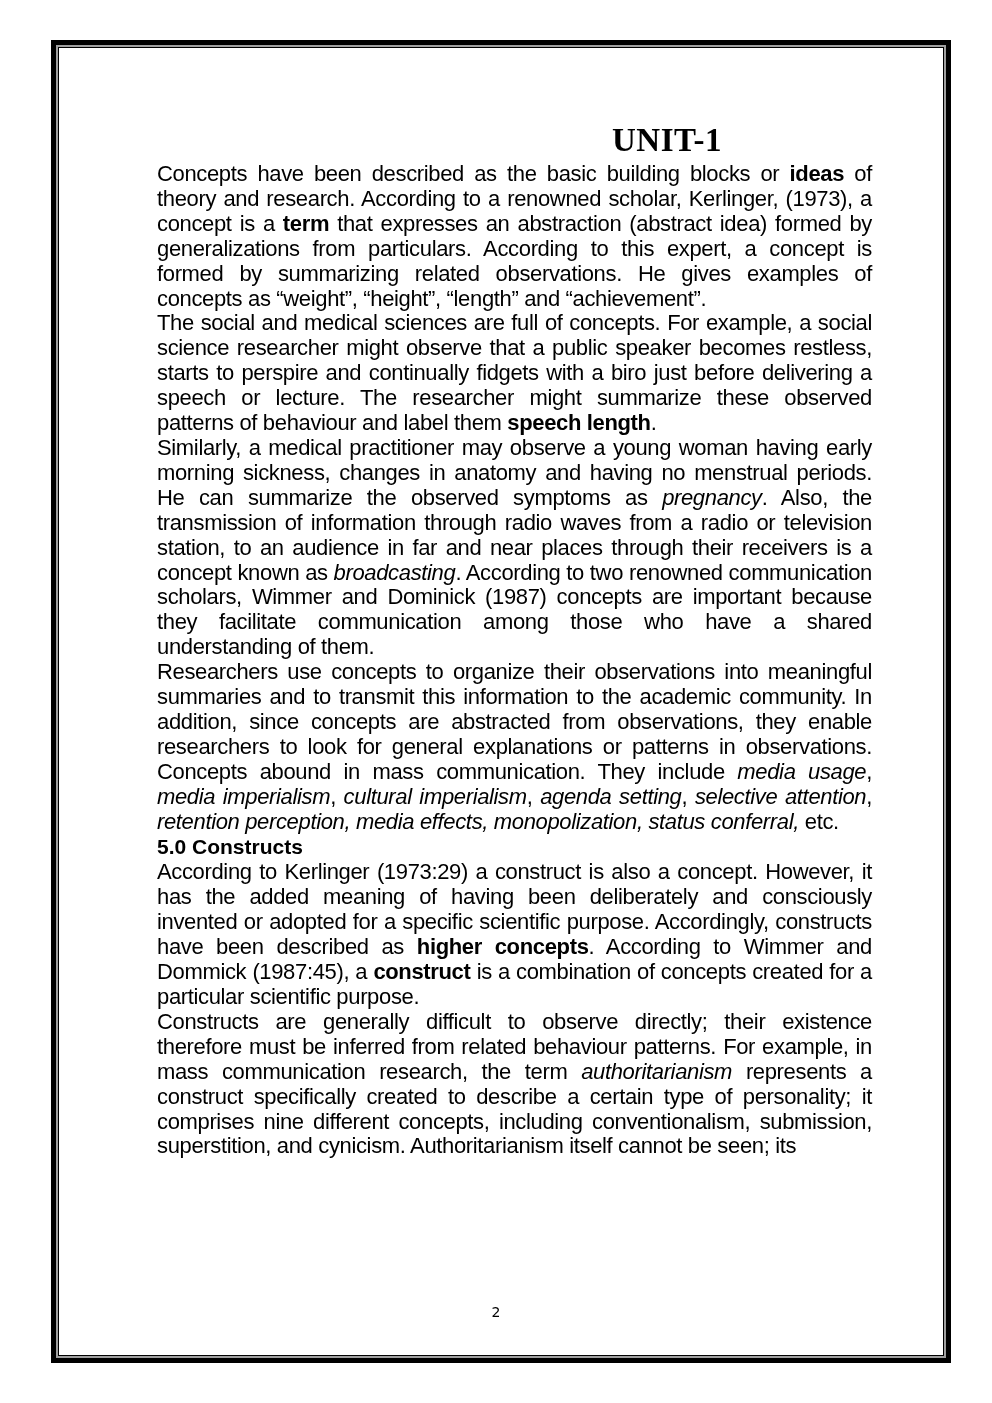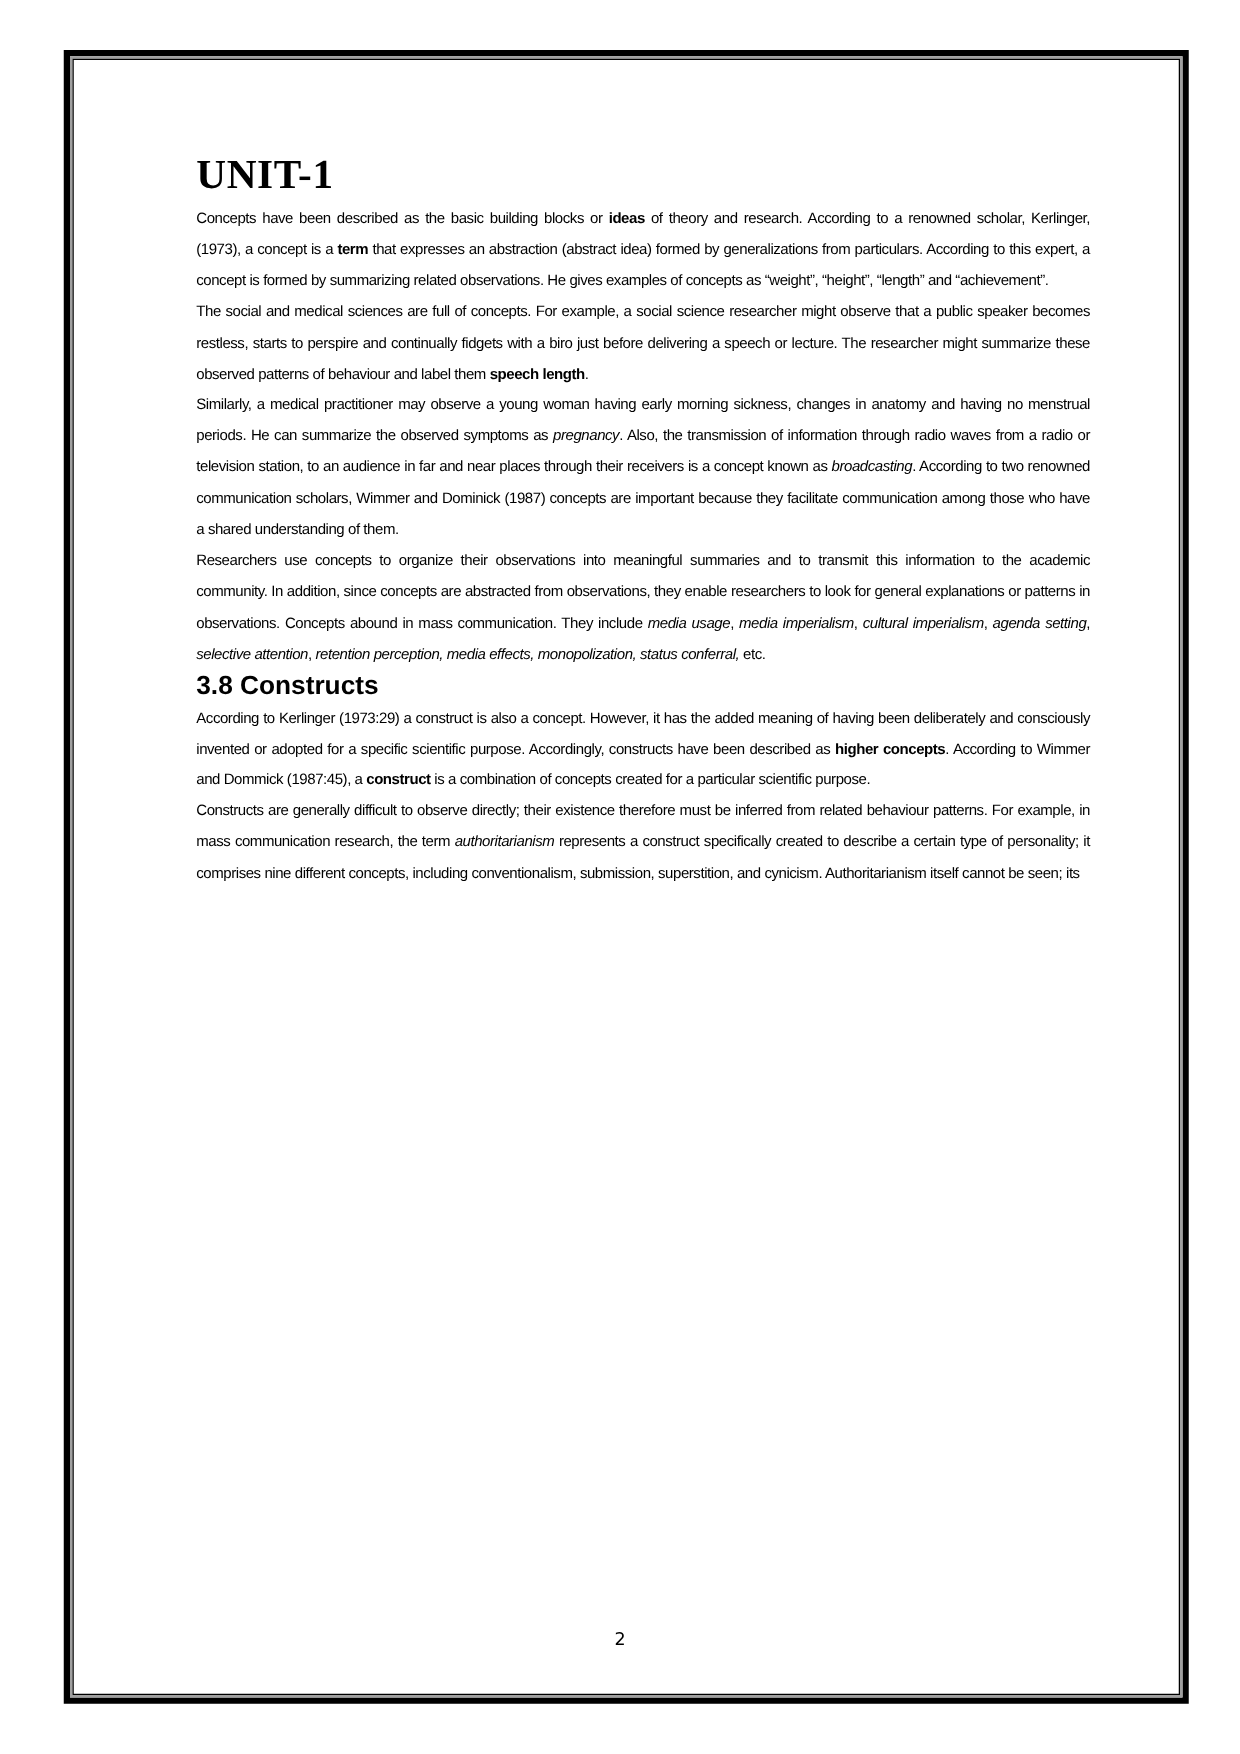--- a/index.html
+++ b/index.html
@@ -15,33 +15,33 @@
   .frame-inner {
     position: absolute; left: 2px; top: 2px; right: 2px; bottom: 2px;
     border: 1px solid #000;
   }
   .content {
     position: absolute; left: 157px; top: 118px; width: 715px;
     font-family: "Liberation Sans", sans-serif; color: #000;
   }
   .unit-title {
     font-family: "Liberation Serif", serif; font-weight: bold;
-    font-size: 33px; text-align: left; padding-right: 150px;
+    font-size: 33px; text-align: right; padding-right: 150px;
     margin: 0; line-height: 44px; letter-spacing: 0.5px;
   }
   .chapter-title {
     font-family: "Liberation Serif", serif; font-weight: bold;
     font-size: 33px; margin: 12px 0 0 0; line-height: 44px; letter-spacing: 0.3px;
   }
   .section-heading {
     font-weight: bold; font-size: 21px; margin: 0; line-height: 26px;
   }
   .section-heading.first { margin-top: 8px; }
   p {
-    margin: 0; font-size: 12px; line-height: 24.9px; text-align: justify;
+    margin: 0; font-size: 22px; line-height: 24.9px; text-align: justify;
     letter-spacing: -0.35px; word-spacing: 0px;
   }
   b { font-weight: bold; }
   i { font-style: italic; margin-top: 21px; }
   .page-number {
     position: absolute; left: 0; width: 992px; top: 1304px; text-align: center;
     font-family: "DejaVu Sans", sans-serif; font-size: 14px; color: #000;
   }
 </style>
 </head>
@@ -56,19 +56,19 @@
   <h1 class="unit-title">UNIT-1</h1>
 
   <div>
     <p><span>Concepts have been described as the basic building blocks or </span><b>ideas</b><span> of theory and research. According to a renowned scholar, Kerlinger, (1973), a concept is a </span><b>term</b><span> that expresses an abstraction (abstract idea) formed by generalizations from particulars. According to this expert, a concept is formed by summarizing related observations. He gives examples of concepts as “weight”, “height”, “length” and “achievement”.</span></p>
     <p><span>The social and medical sciences are full of concepts. For example, a social science researcher might observe that a public speaker becomes restless, starts to perspire and continually fidgets with a biro just before delivering a speech or lecture. The researcher might summarize these observed patterns of behaviour and label them </span><b>speech length</b><span>.</span></p>
     <p><span>Similarly, a medical practitioner may observe a young woman having early morning sickness, changes in anatomy and having no menstrual periods. He can summarize the observed symptoms as </span><i>pregnancy</i><span>. Also, the transmission of information through radio waves from a radio or television station, to an audience in far and near places through their receivers is a concept known as </span><i>broadcasting</i><span>. According to two renowned communication scholars, Wimmer and Dominick (1987) concepts are important because they facilitate communication among those who have a shared understanding of them.</span></p>
     <p><span>Researchers use concepts to organize their observations into meaningful summaries and to transmit this information to the academic community. In addition, since concepts are abstracted from observations, they enable researchers to look for general explanations or patterns in observations. Concepts abound in mass communication. They include </span><i>media usage</i><span>, </span><i>media imperialism</i><span>, </span><i>cultural imperialism</i><span>, </span><i>agenda setting</i><span>, </span><i>selective attention</i><span>, </span><i>retention perception, media effects, monopolization, status conferral,</i><span> etc.</span></p>
   </div>
 
   <div>
-    <h3 class="section-heading">3.8 Constructs</h3>
+    <h3 class="section-heading">5.0 Constructs</h3>
     <p><span>According to Kerlinger (1973:29) a construct is also a concept. However, it has the added meaning of having been deliberately and consciously invented or adopted for a specific scientific purpose. Accordingly, constructs have been described as </span><b>higher concepts</b><span>. According to Wimmer and Dommick (1987:45), a </span><b>construct</b><span> is a combination of concepts created for a particular scientific purpose.</span></p>
     <p><span>Constructs are generally difficult to observe directly; their existence therefore must be inferred from related behaviour patterns. For example, in mass communication research, the term </span><i>authoritarianism</i><span> represents a construct specifically created to describe a certain type of personality; it comprises nine different concepts, including conventionalism, submission, superstition, and cynicism. Authoritarianism itself cannot be seen; its</span></p>
   </div>
 </div>
 
 <div class="page-number">2</div>
 
 </body></html>

